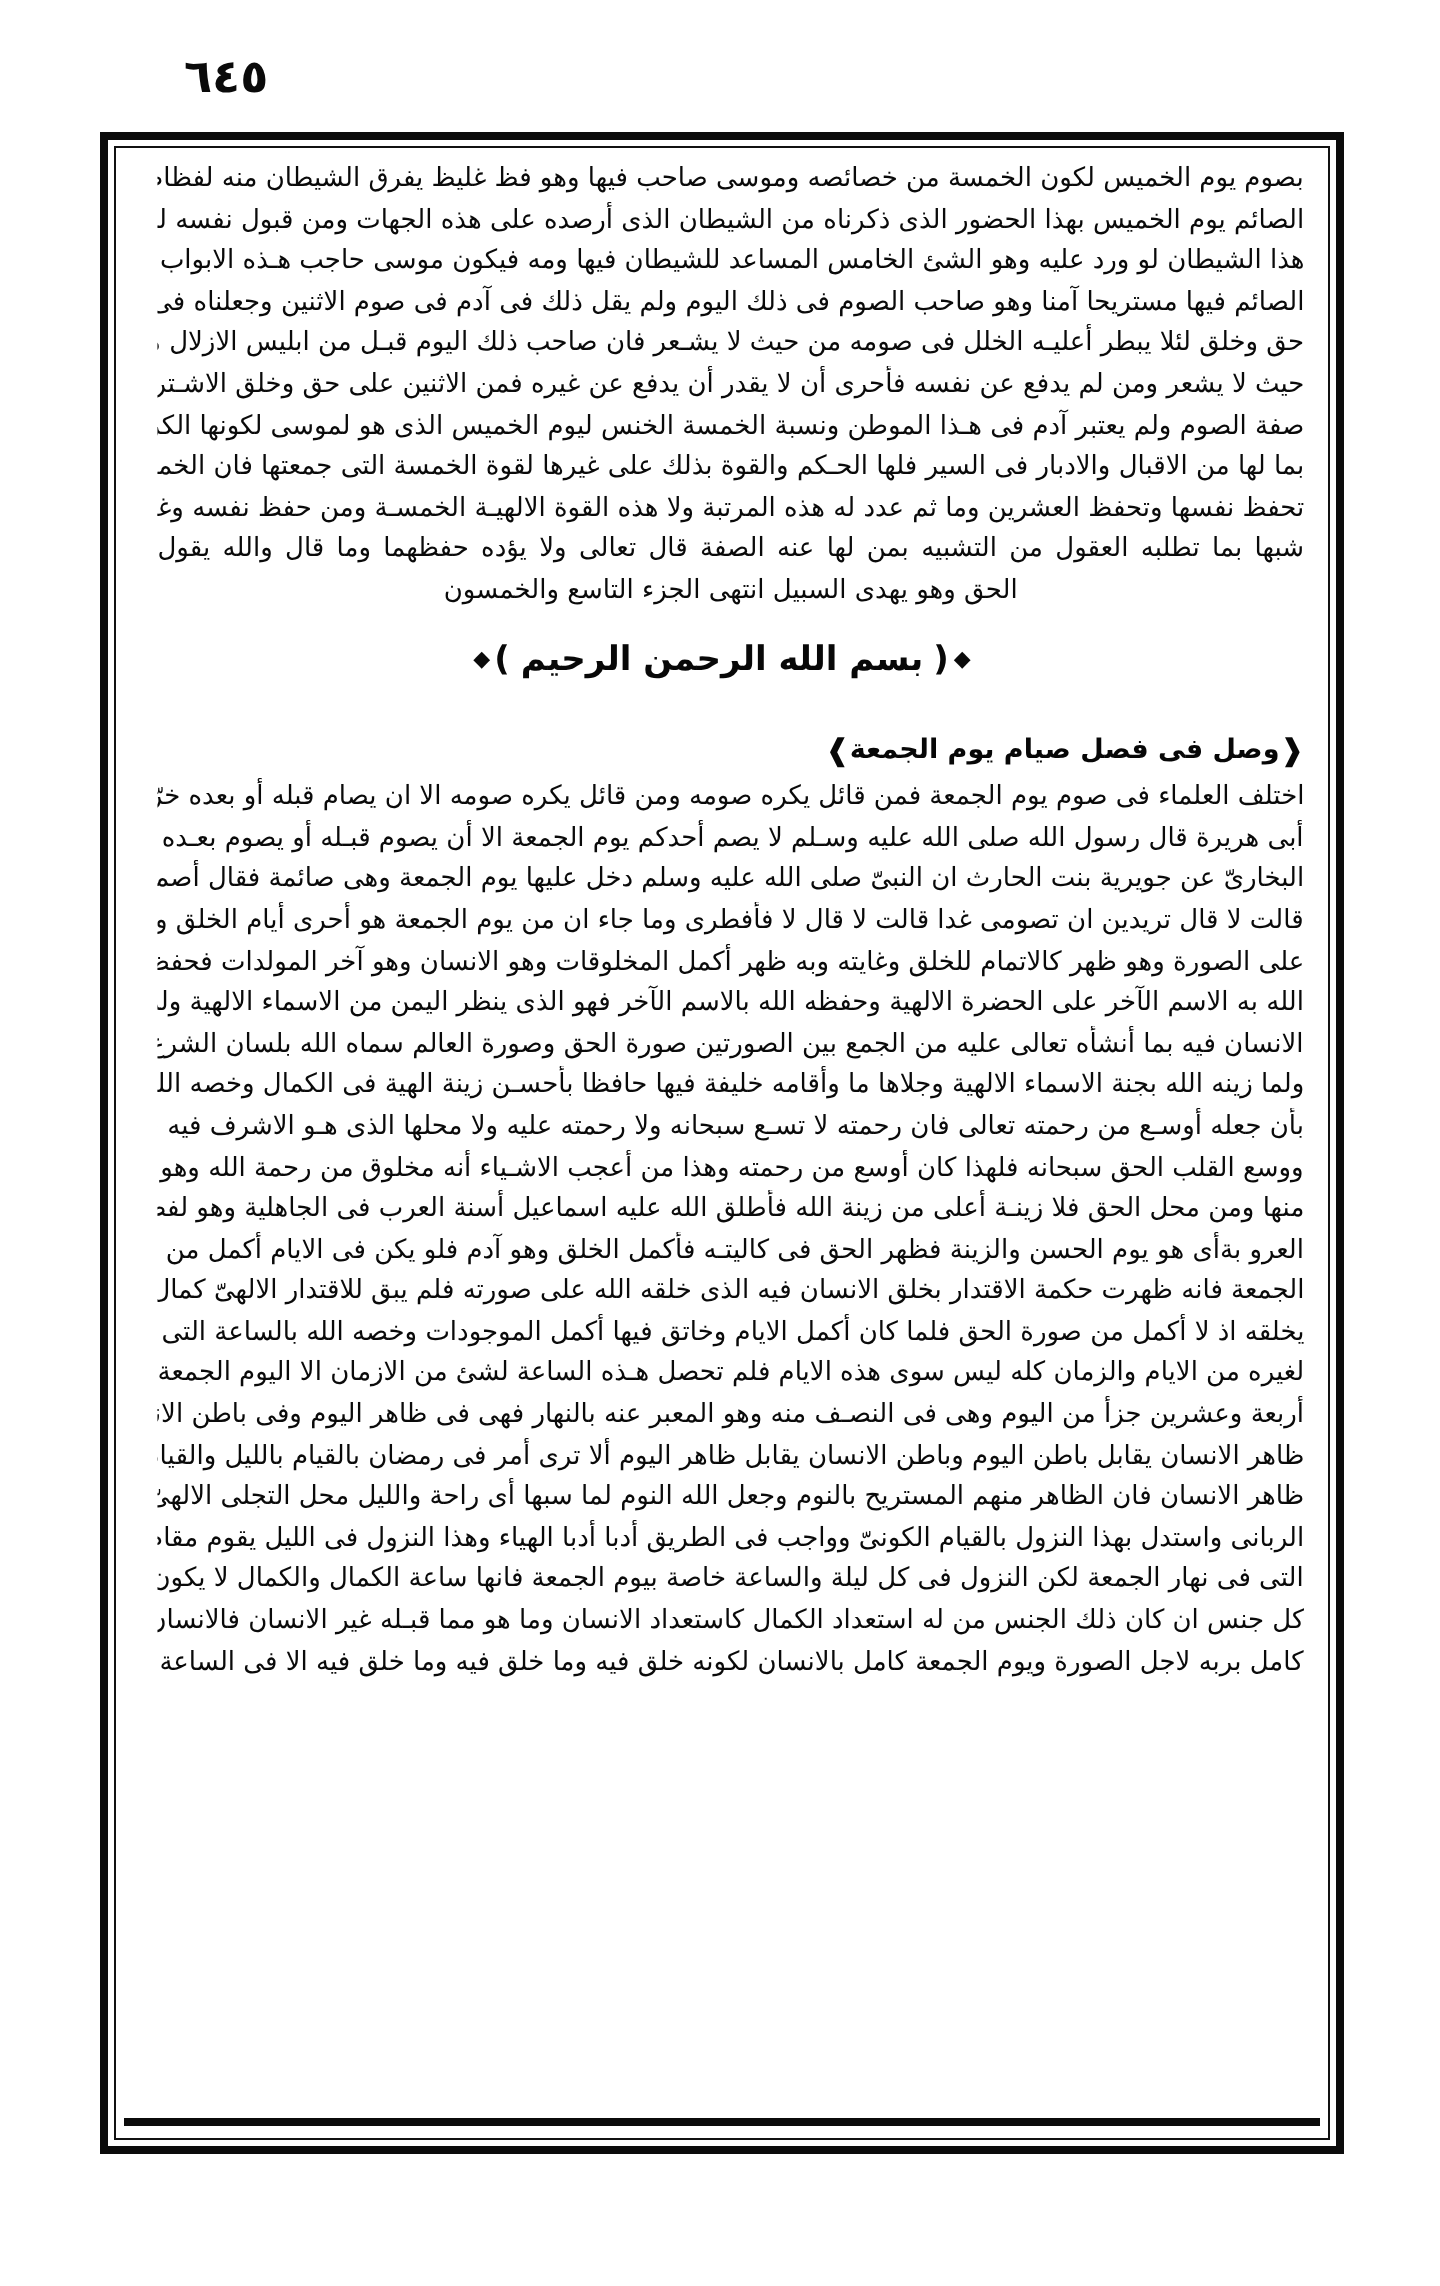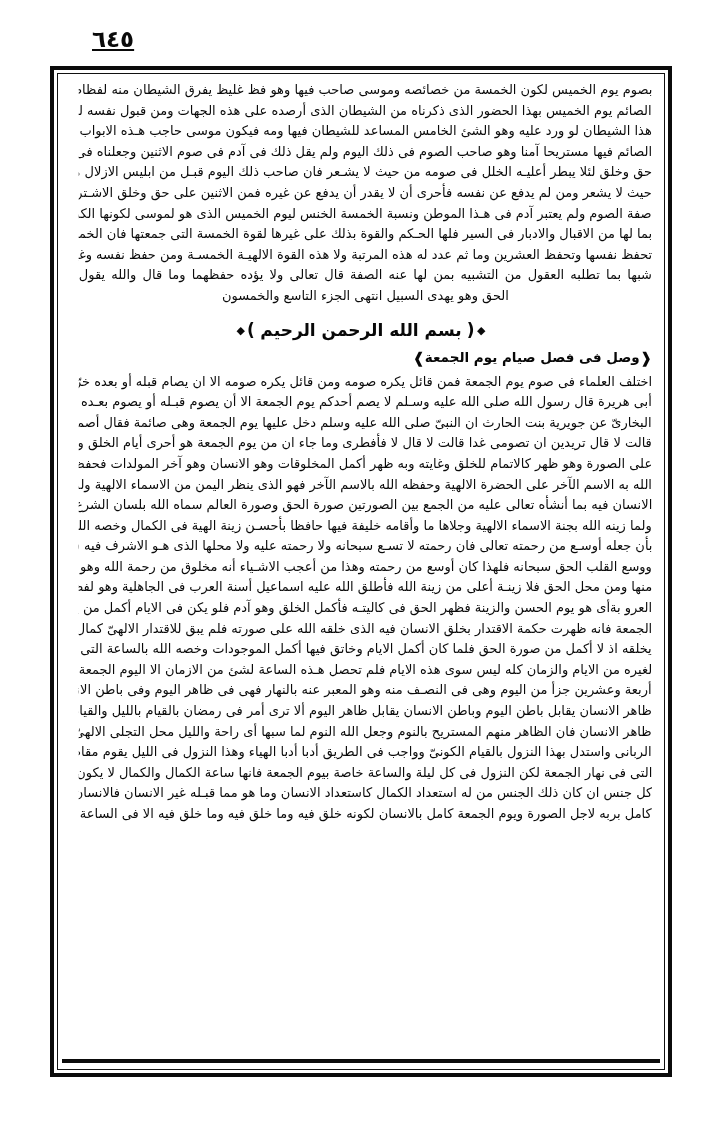--- a/index.html
+++ b/index.html
@@ -22,21 +22,20 @@
     top: 28px;
     left: 92px;
     font-family: "DejaVu Sans", sans-serif;
     font-size: 23px;
     font-weight: 700;
     color: #0a0a0a;
     letter-spacing: 1px;
     line-height: 1;
     direction: rtl;
     unicode-bidi: isolate;
-    text-decoration: underline;
   }
 
   
   .page-frame {
     position: absolute;
     top: 66px;
     left: 50px;
     width: 622px;
     height: 1011px;
     border: 4px solid #0b0b0b;
@@ -103,21 +102,21 @@
     font-size: 11px;
     vertical-align: middle;
     color: #0a0a0a;
     padding: 0 2px;
   }
 
   
   .section-heading-row {
     text-align: left;
     direction: rtl;
-    margin: 2px 0 3px 0;
+    margin: 20px 0 3px 0;
     line-height: 22px;
   }
   .section-heading {
     font-family: "DejaVu Sans", sans-serif;
     font-size: 13.5px;
     font-weight: 700;
     color: #070707;
     display: inline-block;
     letter-spacing: -0.3px;
   }

